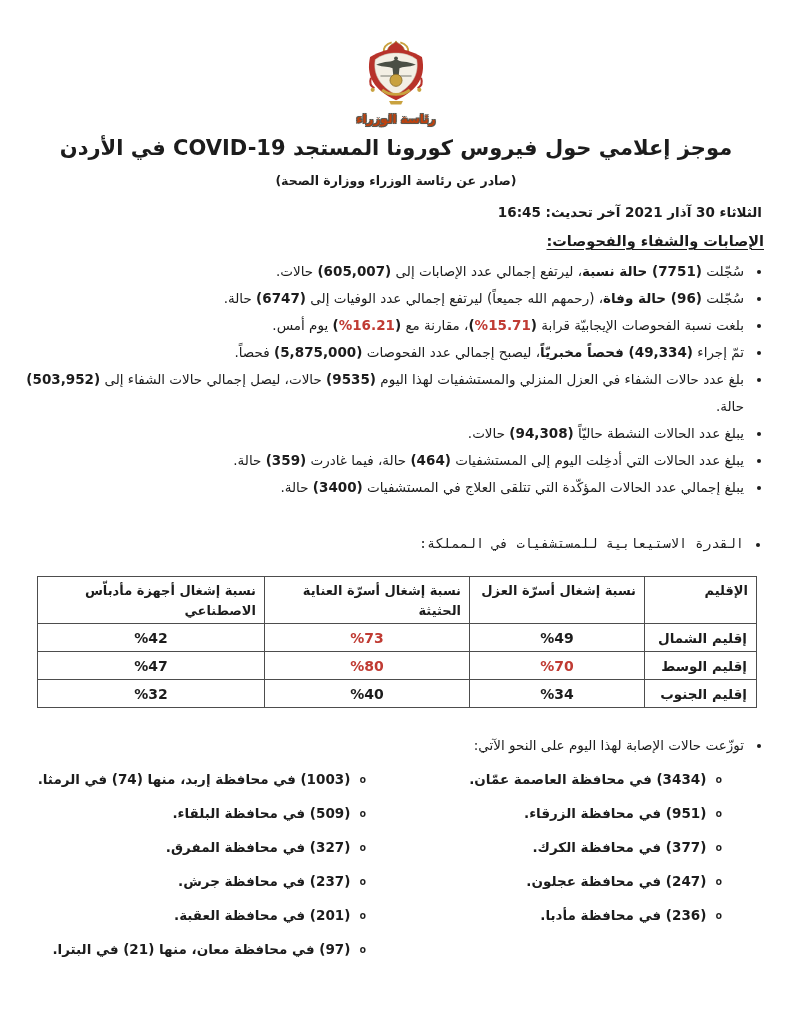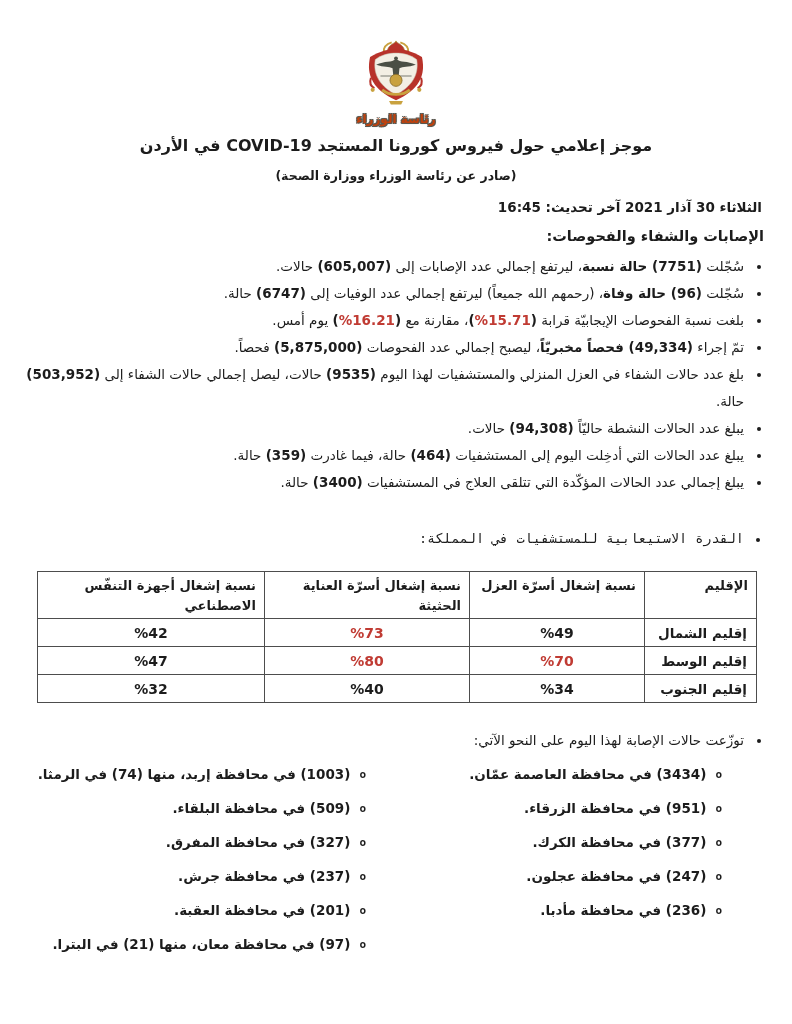--- a/index.html
+++ b/index.html
@@ -8,26 +8,26 @@
   .page{
     width:792px; height:1024px; margin:0 auto; background:#ffffff;
     direction:rtl; color:var(--ink); position:relative; overflow:hidden;
   }
   .logo-wrap{ text-align:center; padding-top:38px; }
   .logo-wrap svg{ display:block; margin:0 auto; }
   .logo-caption{
     font-size:12px; font-weight:bold; margin-top:-2px; color:#c2410c;
     text-shadow:1px 1px 0 #5a574f,-1px -1px 0 #5a574f,1px -1px 0 #5a574f,-1px 1px 0 #5a574f,0 0 2px #5a574f;
   }
-  .title{ font-size:16px; font-weight:bold; text-align:center; margin:10px 30px 0; }
+  .title{ font-size:21px; font-weight:bold; text-align:center; margin:10px 30px 0; }
   .subtitle{ font-size:12.5px; font-weight:bold; text-align:center; margin-top:13px; }
   .date-line{ font-size:13.5px; font-weight:bold; text-align:right; margin:16px 30px 0 0; }
   .section-heading{
     display:inline-block; font-size:14.5px; font-weight:bold;
-    text-underline-offset:3px; margin:13px 28px 0 0;
+    text-decoration:underline; text-underline-offset:3px; margin:13px 28px 0 0;
   }
   ul.bullets{ list-style:disc; margin:8px 0 0; padding:0 46px 0 14px;
     font-size:13.5px; line-height:27px; }
   ul.bullets li{ padding-right:2px; }
   .b{ font-weight:bold; }
   .red{ color:var(--red); }
   .num{ unicode-bidi:isolate; }
   ul.capacity-intro{ margin-top:30px;font-family:Liberation Mono, monospace; }
   table.cap-table{ border-collapse:collapse; table-layout:fixed; width:719px;
     margin:18px 35px 0; direction:rtl; }
@@ -97,21 +97,21 @@
       <col style="width:112px">
         <col style="width:175px">
         <col style="width:205px">
         <col style="width:227px">
     </colgroup>
     <thead>
         <tr>
           <th>الإقليم</th>
           <th>نسبة إشغال أسرّة العزل</th>
           <th>نسبة إشغال أسرّة العناية الحثيثة</th>
-          <th>نسبة إشغال أجهزة التنفّس الاصطناعي</th>
+          <th>نسبة إشغال أجهزة مأدباّس الاصطناعي</th>
         </tr>
       </thead>
     <tbody>
         <tr>
           <td class="region">إقليم الشمال</td>
           <td><span dir="ltr">%49</span></td>
           <td><span dir="ltr" class="red">%73</span></td>
           <td><span dir="ltr">%42</span></td>
         </tr>
         <tr>

